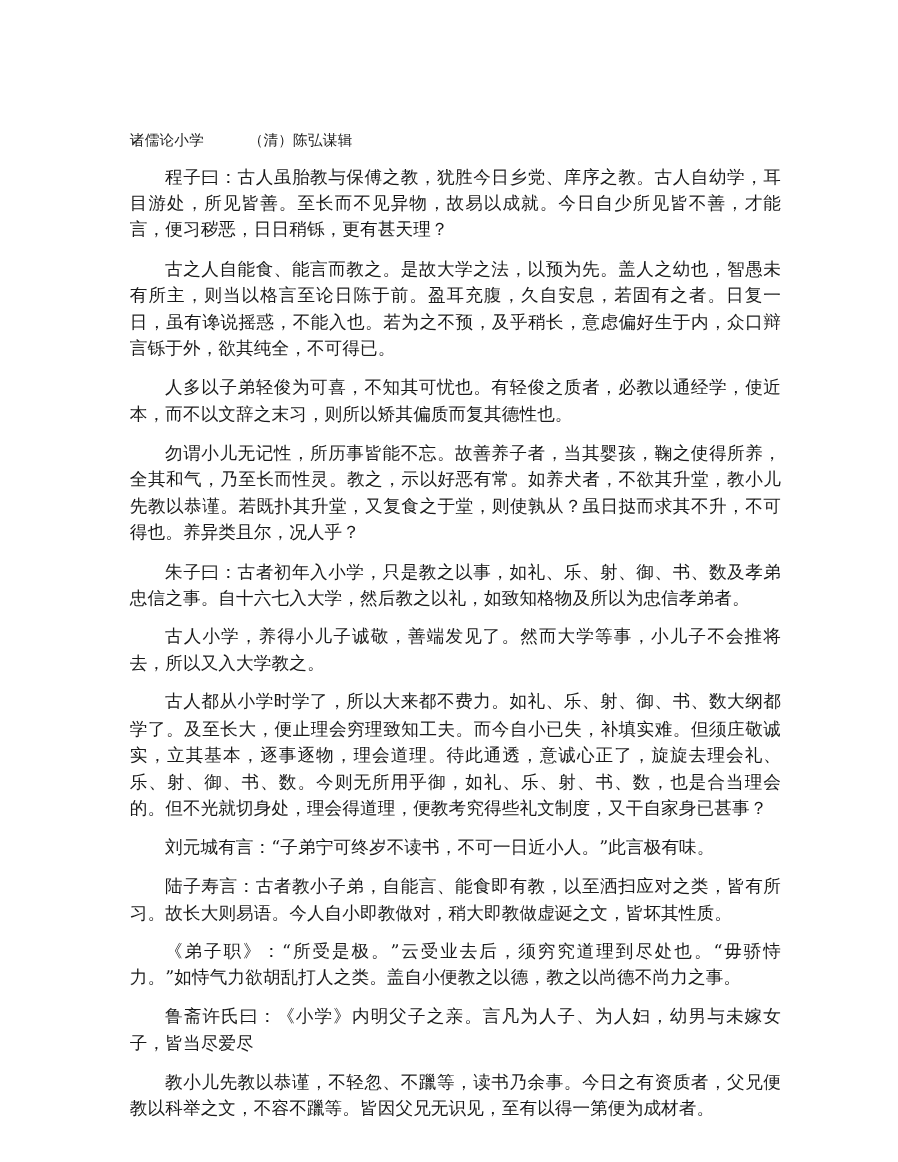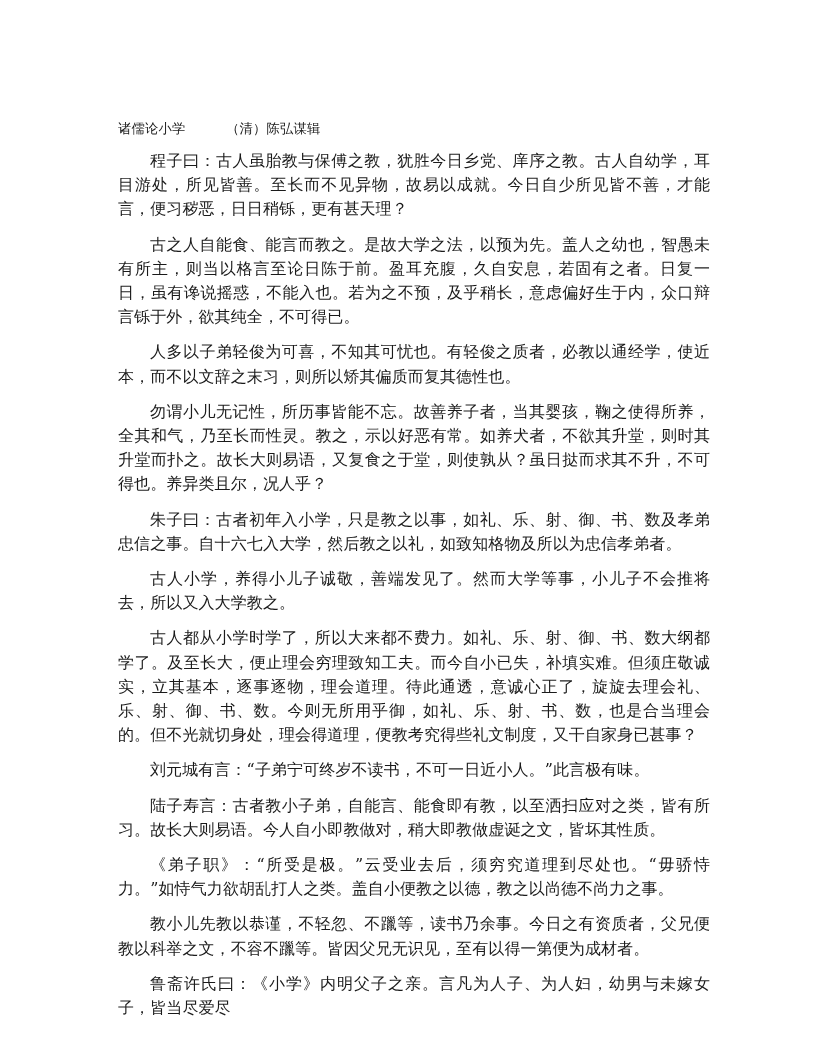--- a/index.html
+++ b/index.html
@@ -52,24 +52,24 @@
 <body>
 
 <div class="page">
 
   <div class="doc-title">诸儒论小学　　　（清）陈弘谋辑</div>
 
   <div class="body-text">
     <p class="para">程子曰：古人虽胎教与保傅之教，犹胜今日乡党、庠序之教。古人自幼学，耳目游处，所见皆善。至长而不见异物，故易以成就。今日自少所见皆不善，才能言，便习秽恶，日日稍铄，更有甚天理？</p>
     <p class="para">古之人自能食、能言而教之。是故大学之法，以预为先。盖人之幼也，智愚未有所主，则当以格言至论日陈于前。盈耳充腹，久自安息，若固有之者。日复一日，虽有谗说摇惑，不能入也。若为之不预，及乎稍长，意虑偏好生于内，众口辩言铄于外，欲其纯全，不可得已。</p>
     <p class="para">人多以子弟轻俊为可喜，不知其可忧也。有轻俊之质者，必教以通经学，使近本，而不以文辞之末习，则所以矫其偏质而复其德性也。</p>
-    <p class="para">勿谓小儿无记性，所历事皆能不忘。故善养子者，当其婴孩，鞠之使得所养，全其和气，乃至长而性灵。教之，示以好恶有常。如养犬者，不欲其升堂，则时其升堂而扑之。故长大则易语，又复食之于堂，则使孰从？虽日挞而求其不升，不可得也。养异类且尔，况人乎？</p>
+    <p class="para">勿谓小儿无记性，所历事皆能不忘。故善养子者，当其婴孩，鞠之使得所养，全其和气，乃至长而性灵。教之，示以好恶有常。如养犬者，不欲其升堂，教小儿先教以恭谨。若既扑其升堂，又复食之于堂，则使孰从？虽日挞而求其不升，不可得也。养异类且尔，况人乎？</p>
     <p class="para">朱子曰：古者初年入小学，只是教之以事，如礼、乐、射、御、书、数及孝弟忠信之事。自十六七入大学，然后教之以礼，如致知格物及所以为忠信孝弟者。</p>
     <p class="para">古人小学，养得小儿子诚敬，善端发见了。然而大学等事，小儿子不会推将去，所以又入大学教之。</p>
     <p class="para">古人都从小学时学了，所以大来都不费力。如礼、乐、射、御、书、数大纲都学了。及至长大，便止理会穷理致知工夫。而今自小已失，补填实难。但须庄敬诚实，立其基本，逐事逐物，理会道理。待此通透，意诚心正了，旋旋去理会礼、乐、射、御、书、数。今则无所用乎御，如礼、乐、射、书、数，也是合当理会的。但不光就切身处，理会得道理，便教考究得些礼文制度，又干自家身已甚事？</p>
     <p class="para">刘元城有言：“子弟宁可终岁不读书，不可一日近小人。”此言极有味。</p>
     <p class="para">陆子寿言：古者教小子弟，自能言、能食即有教，以至洒扫应对之类，皆有所习。故长大则易语。今人自小即教做对，稍大即教做虚诞之文，皆坏其性质。</p>
     <p class="para">《弟子职》：“所受是极。”云受业去后，须穷究道理到尽处也。“毋骄恃力。”如恃气力欲胡乱打人之类。盖自小便教之以德，教之以尚德不尚力之事。</p>
+    <p class="para">鲁斋许氏曰：《小学》内明父子之亲。言凡为人子、为人妇，幼男与未嫁女子，皆当尽爱尽</p>
     <p class="para">教小儿先教以恭谨，不轻忽、不躐等，读书乃余事。今日之有资质者，父兄便教以科举之文，不容不躐等。皆因父兄无识见，至有以得一第便为成材者。</p>
-    <p class="para">鲁斋许氏曰：《小学》内明父子之亲。言凡为人子、为人妇，幼男与未嫁女子，皆当尽爱尽</p>
   </div>
 
 </div>
 
 </body></html>

